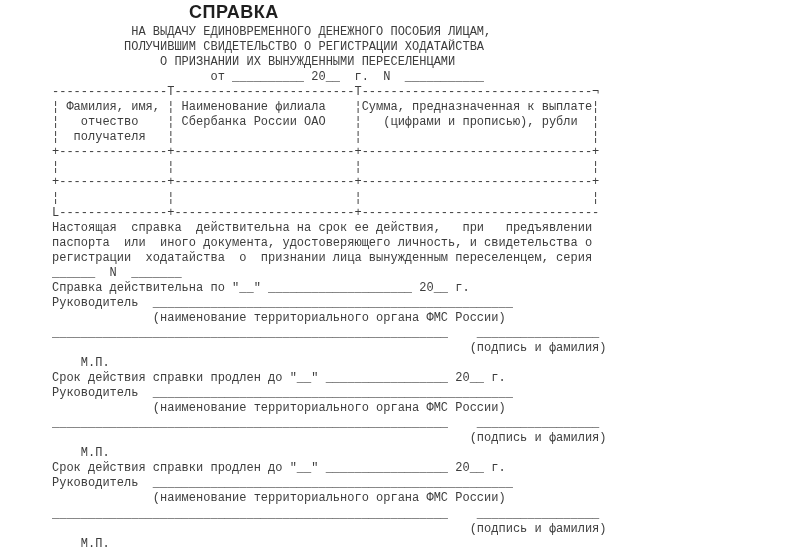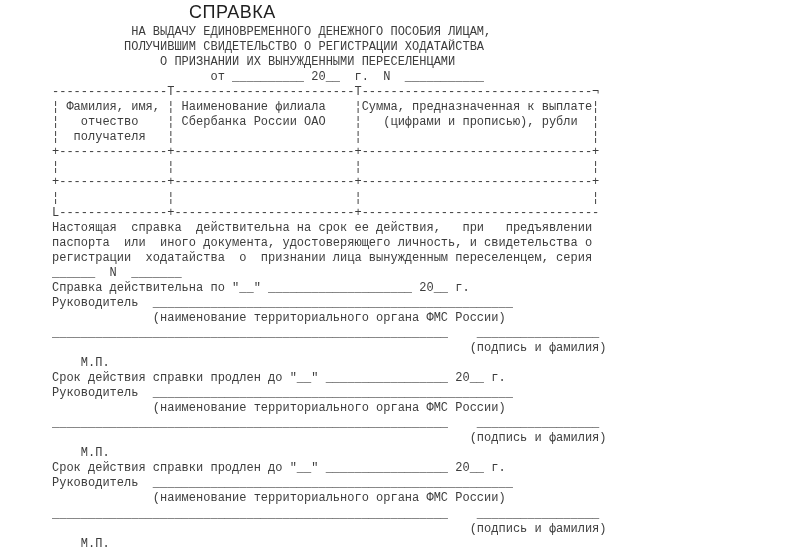--- a/index.html
+++ b/index.html
@@ -7,21 +7,21 @@
     position:relative;
     width:793px;height:548px;
     background:var(--page-bg,#ffffff);
     overflow:hidden;
   }
   .doc-title{
     position:absolute;
     left:189px;top:2px;
     font-family:"Liberation Sans","DejaVu Sans",sans-serif;
     font-size:18px;
-    font-weight:400;
+    font-weight:700;
     letter-spacing:0.5px;
     color:var(--title-color,#1f1f1f);
     white-space:pre;
   }
   .doc-body{
     position:absolute;
     left:44px;top:17px;
     margin:8px;
     font-family:"Liberation Mono","DejaVu Sans Mono",monospace;
     font-size:12px;

